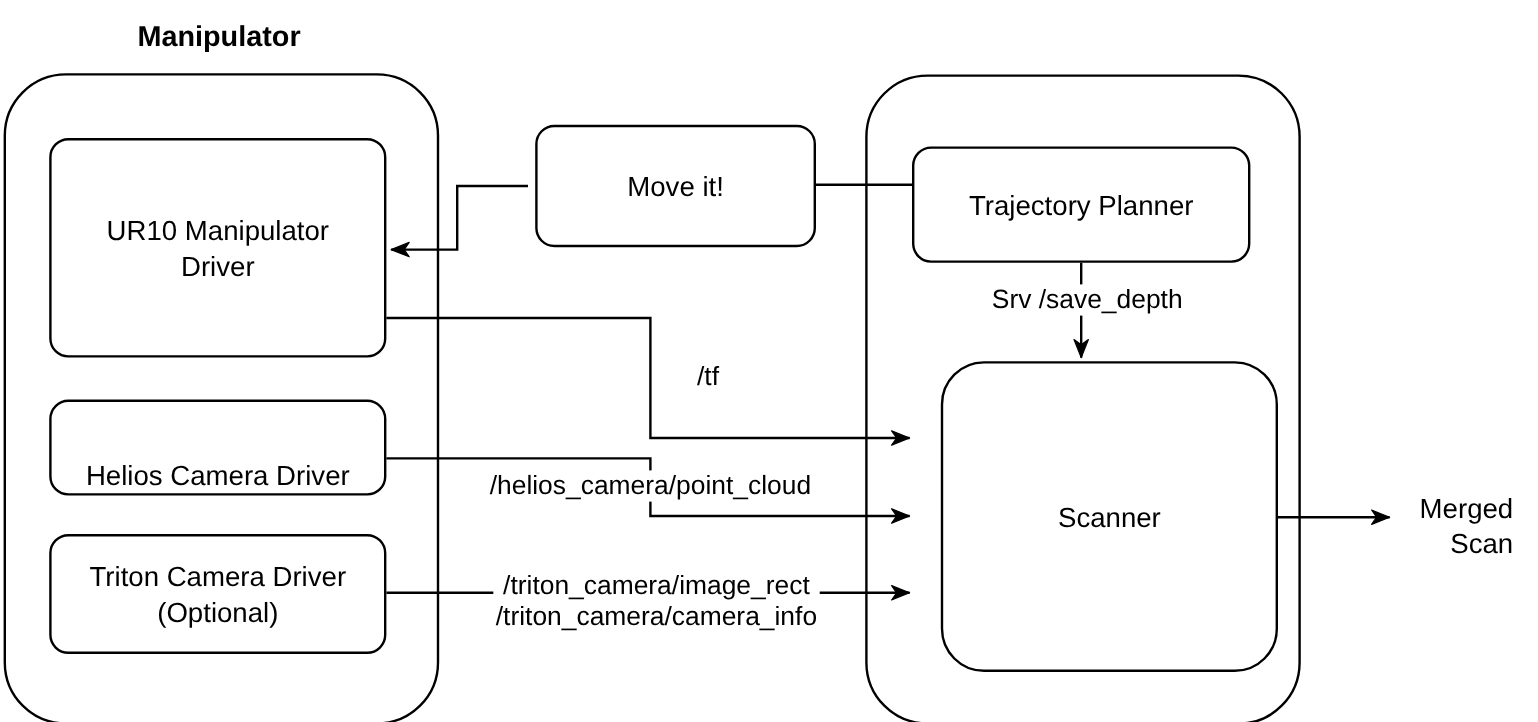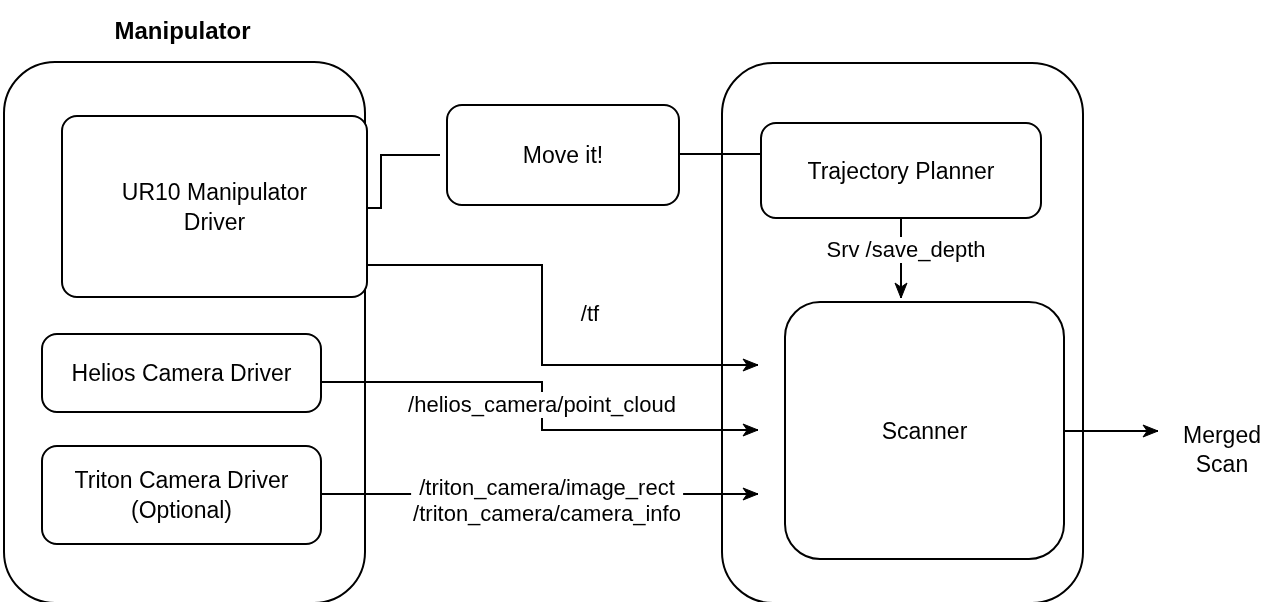--- a/index.html
+++ b/index.html
@@ -95,25 +95,25 @@
       <path d="M 901 219 L 901 298" marker-end="url(#arrow)"></path>
       <path d="M 1041 431 L 1158 431" marker-end="url(#arrow)"></path>
     </g>
   </svg>
 
   <div class="group" style="left:3px; top:61px; width:359px; height:539px;"></div>
   <div class="group" style="left:721px; top:62px; width:359px; height:538px;"></div>
 
   <div class="group-title" style="left:3px; top:17px; width:359px;">Manipulator</div>
 
-  <div class="node" style="left:41px; top:115px; width:307px; height:183px;margin-left:20px;">
+  <div class="node" style="left:41px; top:115px; width:281px; height:183px;">
     <span>UR10 Manipulator</span>
     <span>Driver</span>
   </div>
-  <div class="node" style="left:41px; top:333px; width:281px; height:80px;">
+  <div class="node" style="left:41px; top:333px; width:281px; height:80px;justify-content:flex-end;">
     <span>Helios Camera Driver</span>
   </div>
   <div class="node" style="left:41px; top:445px; width:281px; height:100px;">
     <span>Triton Camera Driver</span>
     <span>(Optional)</span>
   </div>
 
   <div class="node" style="left:446px; top:104px; width:234px; height:102px;">
     <span>Move it!</span>
   </div>
@@ -126,18 +126,18 @@
   </div>
 
   <div class="edge-label" style="left:546px; top:314px;margin-left:44px;">/tf</div>
   <div class="edge-label" style="left:542px; top:405px;">/helios_camera/point_cloud</div>
   <div class="edge-label" style="left:547px; top:501px;">
     <span style="display:block;">/triton_camera/image_rect</span>
     <span style="display:block;">/triton_camera/camera_info</span>
   </div>
   <div class="edge-label" style="left:906px; top:250px;">Srv /save_depth</div>
 
-  <div class="free-label" style="left:1222px; top:450px;">
+  <div class="free-label" style="left:1222px; top:439px;text-align:right;">
     <span style="display:block;">Merged</span>
     <span style="display:block;">Scan</span>
   </div>
 
 </div>
 
 </body></html>

